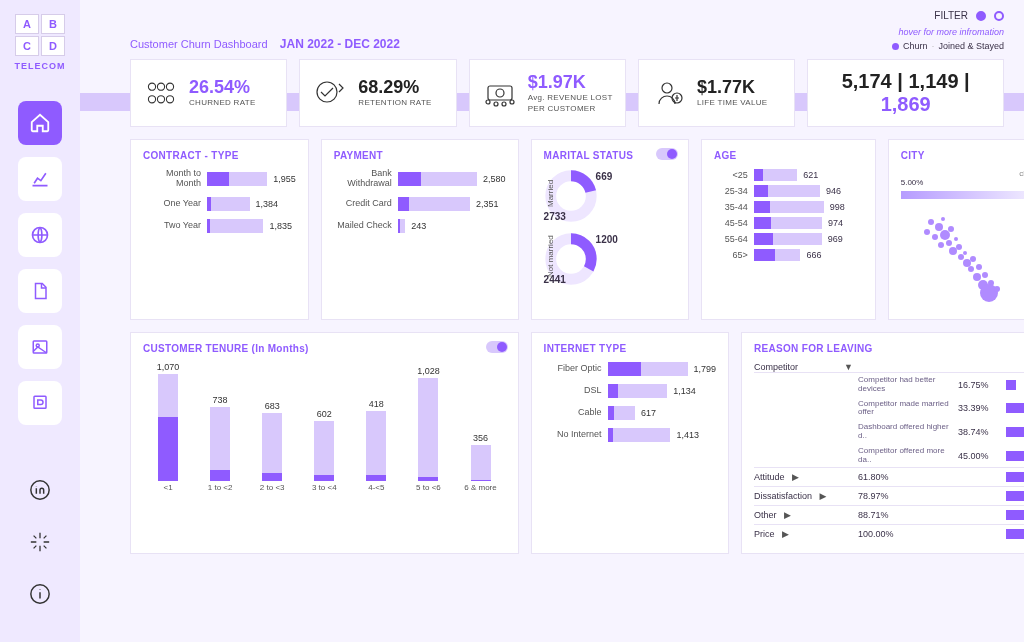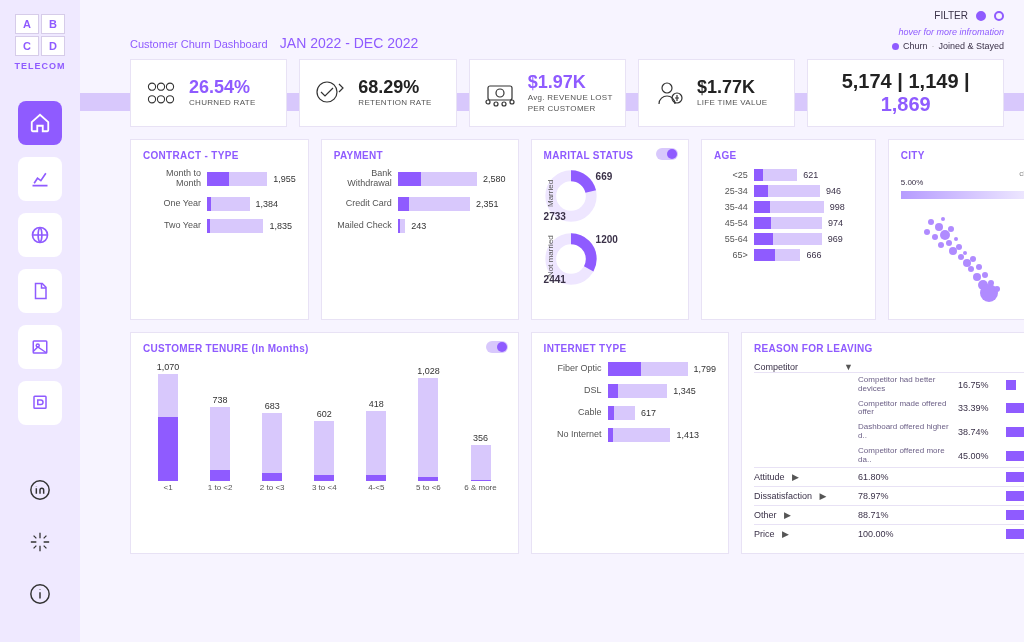--- a/index.html
+++ b/index.html
@@ -26,21 +26,21 @@
 .nav{display:flex;flex-direction:column;gap:12px;margin-top:20px}
 .nav .ico{width:44px;height:44px;background:#fff;border-radius:8px;display:flex;align-items:center;justify-content:center;color:var(--accent)}
 .nav .ico.active{background:var(--accent);color:#fff}
 .nav2{display:flex;flex-direction:column;gap:12px;margin-top:auto;margin-bottom:14px}
 .nav2 .ico{width:40px;height:40px;display:flex;align-items:center;justify-content:center;color:#333}
 
 
 .main{flex:1;padding:10px 20px 10px 50px;overflow:hidden}
 .header{display:flex;align-items:flex-end;gap:18px}
 .h-title{color:var(--accent);font-weight:400}
-.h-sub{font-size:14px;color:var(--accent);font-weight:400}
+.h-sub{font-size:12px;color:var(--accent);font-weight:700}
 .h-big{font-size:30px;font-weight:700;color:var(--accent);letter-spacing:8px;margin-top:-2px}
 .top-right{margin-left:auto;text-align:right;font-size:10px}
 .filter-row{display:flex;align-items:center;gap:8px;justify-content:flex-end}
 .radio{width:10px;height:10px;border-radius:50%;border:2px solid var(--accent)}
 .radio.sel{background:var(--accent)}
 .hint{color:var(--accent);font-style:italic;font-size:9px;margin-top:6px}
 .legend{margin-top:4px;font-size:9px;display:flex;gap:4px;justify-content:flex-end;align-items:center}
 .dot{width:7px;height:7px;border-radius:50%;background:var(--accent)}
 
 
@@ -493,21 +493,21 @@
       <div class="bar" style="width:79.95555555555556px">
                   <div class="ov" style="width:33.58133333333333px"></div>
                 </div>
       <div class="val">1,799</div>
               </div>
               <div class="hbar-row">
                 <div class="lbl">DSL</div>
       <div class="bar" style="width:59.77777777777778px">
                   <div class="ov" style="width:10.76px"></div>
                 </div>
-      <div class="val">1,345</div>
+      <div class="val">1,134</div>
               </div>
               <div class="hbar-row">
                 <div class="lbl">Cable</div>
       <div class="bar" style="width:27.422222222222224px">
                   <div class="ov" style="width:6.855555555555556px"></div>
                 </div>
       <div class="val">617</div>
               </div>
               <div class="hbar-row">
                 <div class="lbl">No Internet</div>
@@ -527,21 +527,21 @@
                 <div></div>
               </div>
               <div class="rsub">
                 <div></div>
                 <div style="font-size:8px;color:#6b5f86;line-height:1.1">Competitor had better devices</div>
       <div>16.75%</div>
       <div class="pbar" style="width:10.049999999999999px"></div>
               </div>
               <div class="rsub">
                 <div></div>
-                <div style="font-size:8px;color:#6b5f86;line-height:1.1">Competitor made offered offer</div>
+                <div style="font-size:8px;color:#6b5f86;line-height:1.1">Competitor made married offer</div>
       <div>33.39%</div>
       <div class="pbar" style="width:20.034px"></div>
               </div>
               <div class="rsub">
                 <div></div>
                 <div style="font-size:8px;color:#6b5f86;line-height:1.1">Dashboard offered higher d..</div>
       <div>38.74%</div>
       <div class="pbar" style="width:23.244px"></div>
               </div>
               <div class="rsub">

